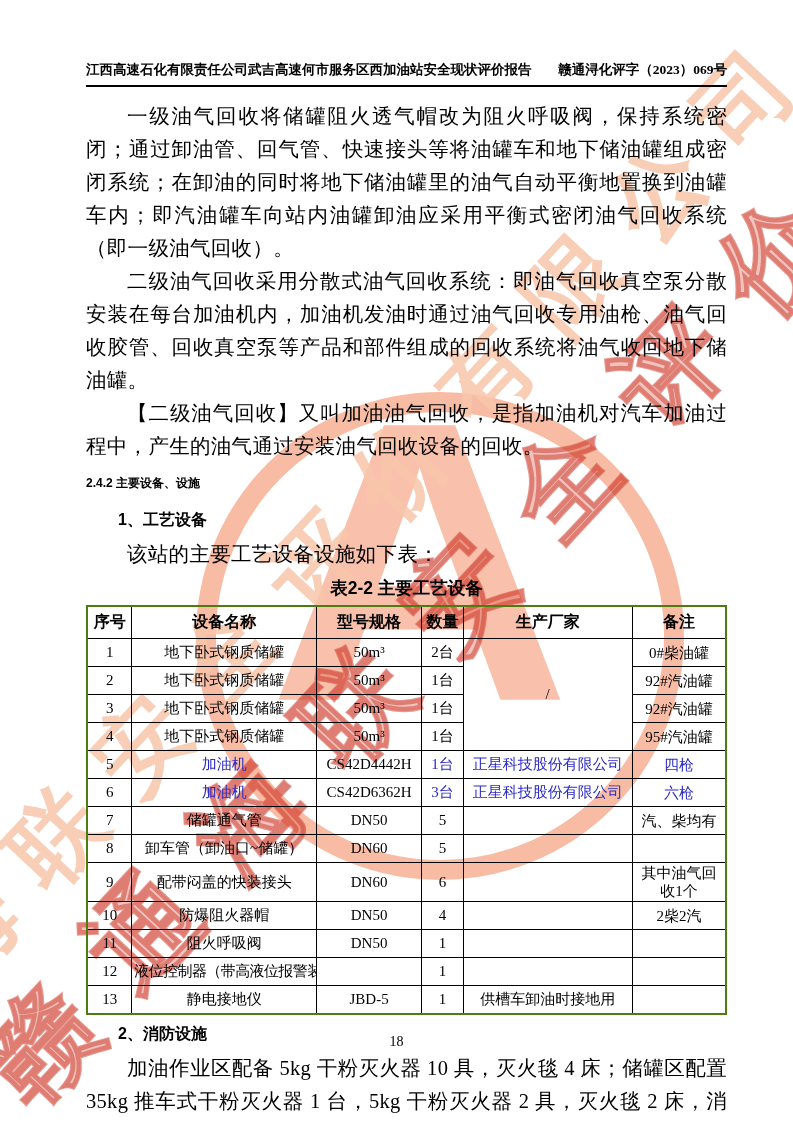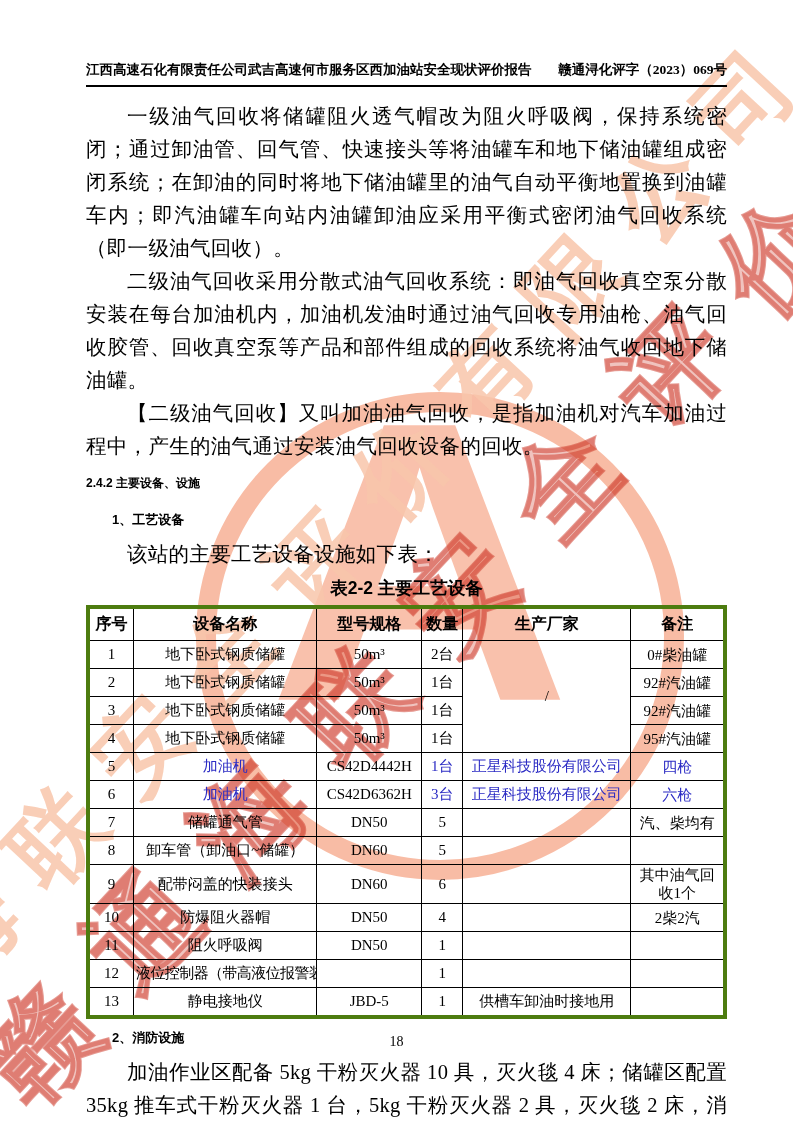--- a/index.html
+++ b/index.html
@@ -47,29 +47,29 @@
   .para {
     font-size:20.5px; line-height:33px; text-align:justify;
     text-indent:2em; margin:0; letter-spacing:0.3px;
   }
   .sec {
     font-family:"Liberation Sans", sans-serif; font-weight:bold;
     font-size:12px; line-height:36px; margin:2px 0 0 0;
   }
   .sub {
     font-family:"Liberation Sans", sans-serif; font-weight:bold;
-    font-size:13px; line-height:37px; margin:0; text-indent:2em;
+    font-size:16px; line-height:37px; margin:0; text-indent:2em;
   }
   .table-title {
     text-align:center; font-weight:bold; font-size:17.5px; line-height:30px;
     font-family:"Liberation Sans", sans-serif; margin-top:2px;
   }
   table.equip {
     width:100%; border-collapse:collapse; table-layout:fixed;
-    border:4px solid #4d7c0f; margin-top:2px;
+    border:2px solid #4d7c0f; margin-top:2px;
   }
   table.equip th, table.equip td {
     border:1px solid #000; text-align:center; vertical-align:middle;
     padding:1px 2px; overflow:hidden;
   }
   table.equip th {
     font-family:"Liberation Sans", sans-serif; font-weight:bold;
     font-size:16px; height:29px;
   }
   table.equip td { font-size:15px; height:25px; }

